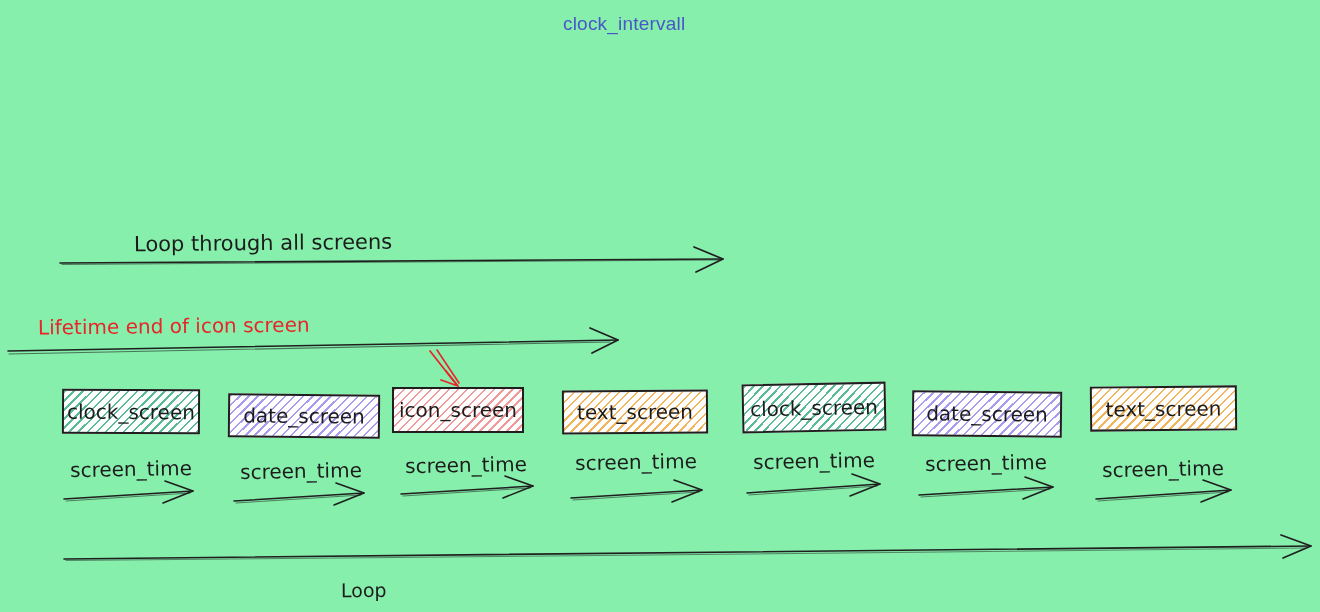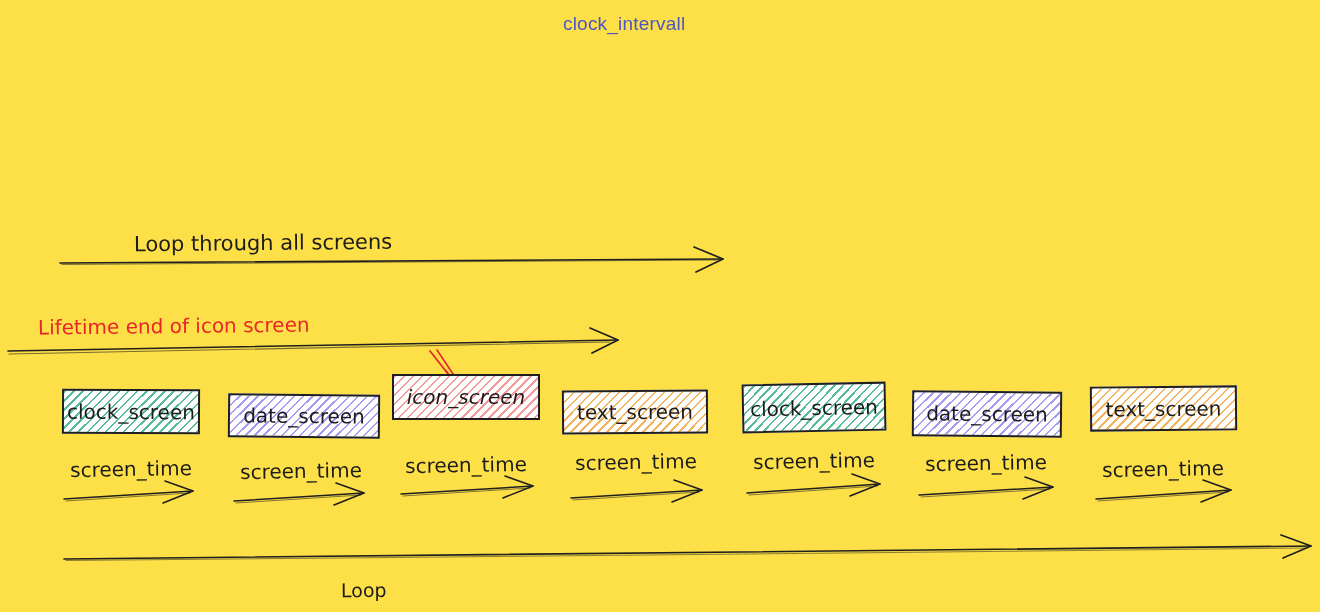--- a/index.html
+++ b/index.html
@@ -5,21 +5,21 @@
   html, body {
     margin: 0; padding: 0;
     background: #ffffff;
     width: 1320px; height: 612px;
     overflow: hidden;
     font-family: "DejaVu Sans", sans-serif;
   }
   #canvas {
     position: relative;
     width: 1320px; height: 612px;
-    background: #fde047;
+    background: #86efac;
   }
   .page-title {
     position: absolute;
     left: 563px; top: 13px;
     font-family: "Liberation Sans", sans-serif;
     font-size: 19px;
     letter-spacing: 0.2px;
   }
   .hand-label {
     position: absolute;
@@ -127,21 +127,21 @@
   <div class="hand-label" style="left:134px; top:231px;">Loop through all screens</div>
 
   <div class="hand-label" style="left: 38px; top: 314px; font-size: 20px; color: rgb(232, 38, 42);">Lifetime end of icon screen</div>
 
   <div class="hand-label small" style="left:341px; top:579px;">Loop</div>
 
   <div class="screen-box" style="left: 62px; top: 389px; width: 138px; height: 45px; transform: rotate(0.3deg); --hatch: #58bd97;">clock_screen</div>
 
   <div class="screen-box" style="left: 228px; top: 394px; width: 152px; height: 44px; transform: rotate(0.5deg); --hatch: #a89bf0;">date_screen</div>
 
-  <div class="screen-box" style="left: 392px; top: 374px; width: 148px; height: 46px; transform: rotate(0deg); font-style: italic; --hatch: #f09a9a;">icon_screen</div>
+  <div class="screen-box" style="left: 392px; top: 387px; width: 132px; height: 46px; transform: rotate(0deg); --hatch: #f09a9a;">icon_screen</div>
 
   <div class="screen-box" style="left: 562px; top: 390px; width: 146px; height: 44px; transform: rotate(-0.4deg); --hatch: #f2b45c;">text_screen</div>
 
   <div class="screen-box" style="left: 742px; top: 383px; width: 144px; height: 49px; transform: rotate(-1.1deg); --hatch: #58bd97;">clock_screen</div>
 
   <div class="screen-box" style="left: 912px; top: 391px; width: 150px; height: 46px; transform: rotate(0.6deg); --hatch: #a89bf0;">date_screen</div>
 
   <div class="screen-box" style="left: 1090px; top: 386px; width: 147px; height: 45px; transform: rotate(-0.5deg); --hatch: #f2b45c;">text_screen</div>
 
   <div class="screen-time-label" style="left:131px;  top:457px;">screen_time</div>

